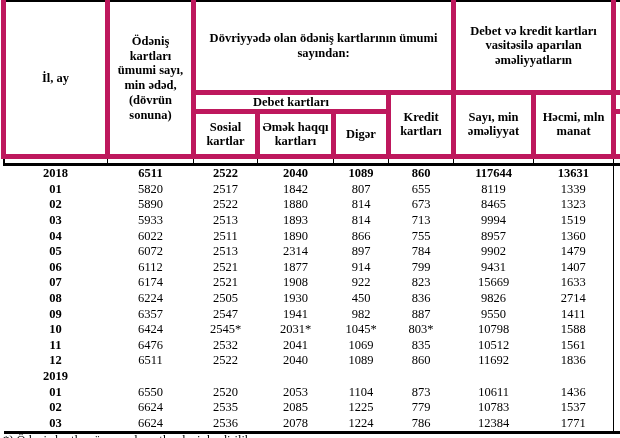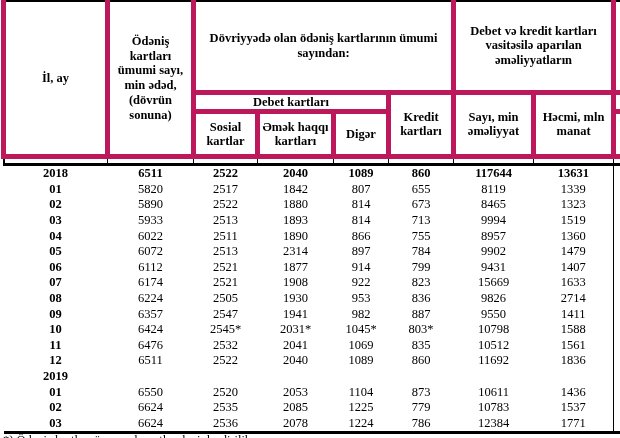--- a/index.html
+++ b/index.html
@@ -204,21 +204,21 @@
           <td>823</td>
           <td>15669</td>
           <td>1633</td>
           <td class="sliver"></td>
         </tr>
         <tr>
           <td class="label">08</td>
           <td>6224</td>
           <td>2505</td>
           <td>1930</td>
-          <td>953</td>
+          <td>450</td>
           <td>836</td>
           <td>9826</td>
           <td>2714</td>
           <td class="sliver"></td>
         </tr>
         <tr>
           <td class="label">09</td>
           <td>6357</td>
           <td>2547</td>
           <td>1941</td>

